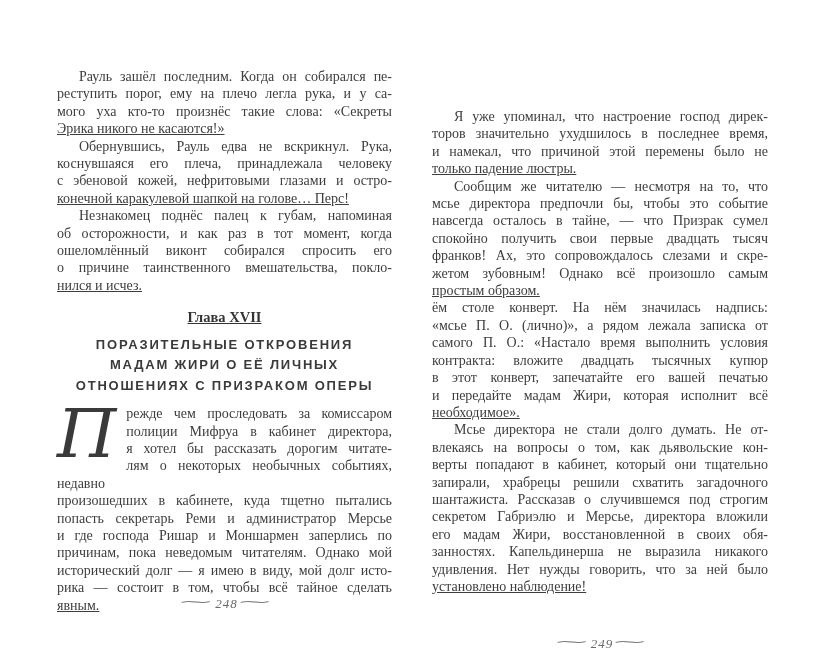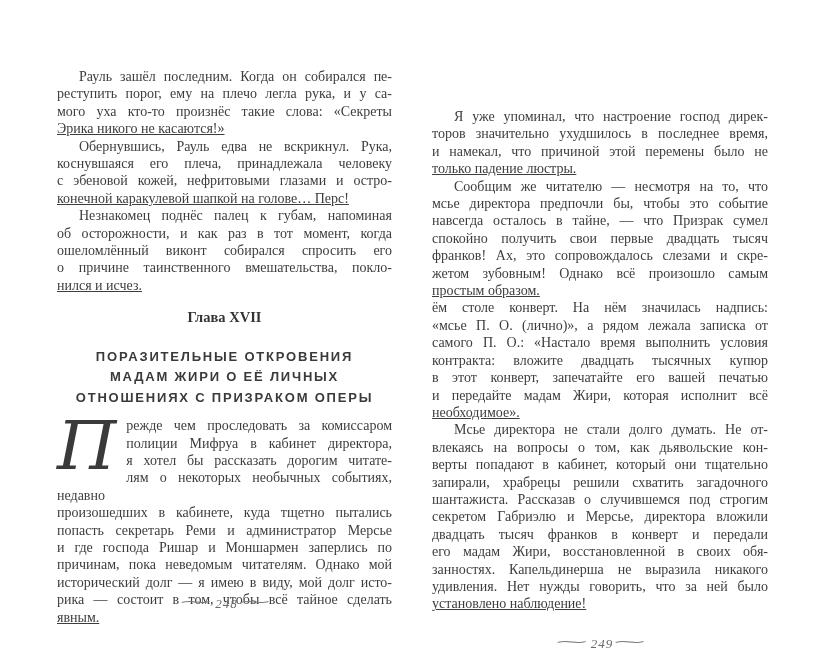--- a/index.html
+++ b/index.html
@@ -28,21 +28,22 @@
     text-decoration:underline;
     -moz-text-align-last:left;
   }
   .line.first{ text-indent:22px; }
 
   .chapter{ text-align:center; margin-top:15px; }
   .chapter-label{
     font-weight:bold;
     font-size:14.5px;
     color:#333333;
-    margin-bottom:20px;
+    margin-bottom:8px;
+    text-decoration:underline;
   }
   .chapter-title-line{
     font-family:"Liberation Sans","DejaVu Sans",sans-serif;
     font-weight:bold;
     font-size:13px;
     line-height:20.5px;
     letter-spacing:1.8px;
     color:#3a3a3a;
   }
   .dropcap-para{ margin-top:9px; }
@@ -160,21 +161,20 @@
           <div class="line">и передайте мадам Жири, которая исполнит всё</div>
           <div class="line last">необходимое».</div>
         </div>
         <div class="paragraph">
           <div class="line first">Мсье директора не стали долго думать. Не от-</div>
           <div class="line">влекаясь на вопросы о том, как дьявольские кон-</div>
           <div class="line">верты попадают в кабинет, который они тщательно</div>
           <div class="line">запирали, храбрецы решили схватить загадочного</div>
           <div class="line">шантажиста. Рассказав о случившемся под строгим</div>
           <div class="line">секретом Габриэлю и Мерсье, директора вложили</div>
-          <div class="line">двадцать тысяч франков в конверт и передали</div>
           <div class="line">его мадам Жири, восстановленной в своих обя-</div>
           <div class="line">занностях. Капельдинерша не выразила никакого</div>
           <div class="line">удивления. Нет нужды говорить, что за ней было</div>
           <div class="line last">установлено наблюдение!</div>
         </div>
       </div>
 
     <div class="page-number">
       <span class="flourish">⁓</span><span>249</span><span class="flourish">⁓</span>
     </div>

